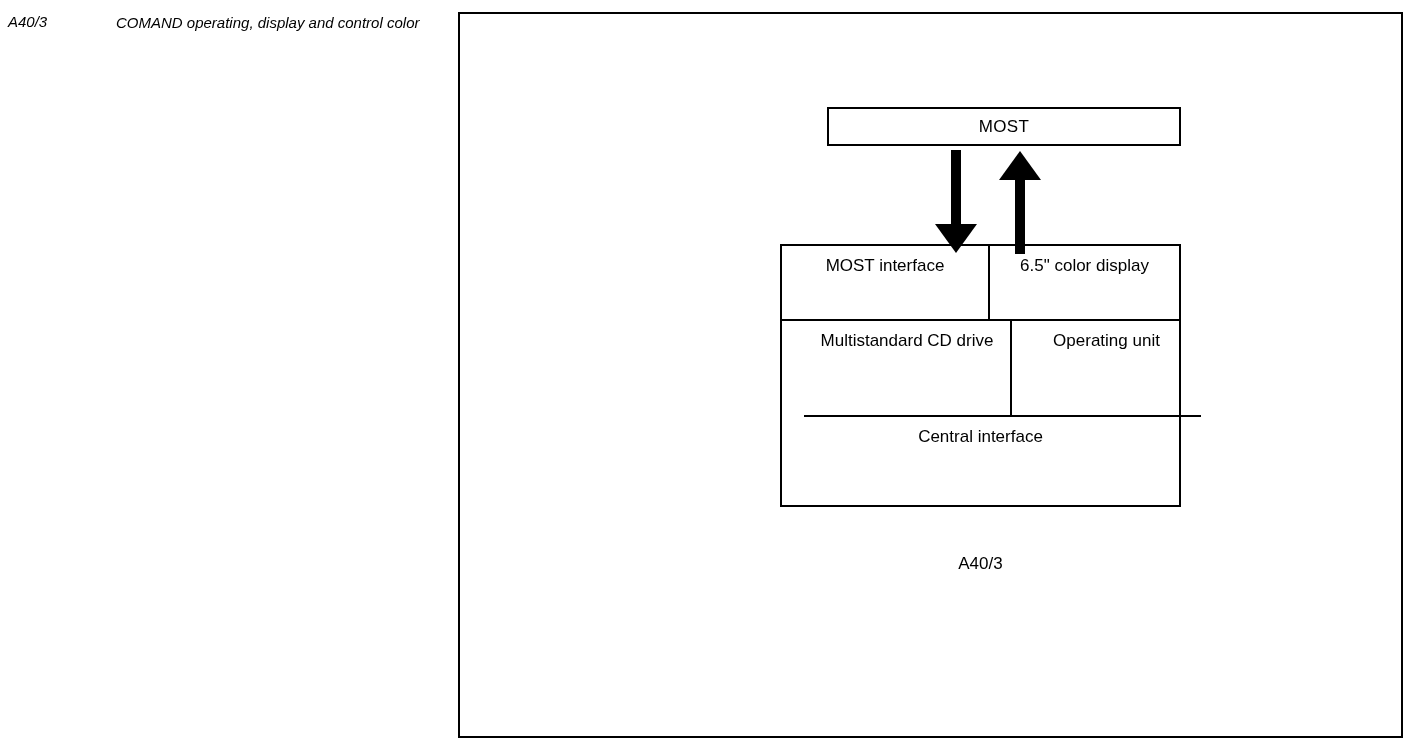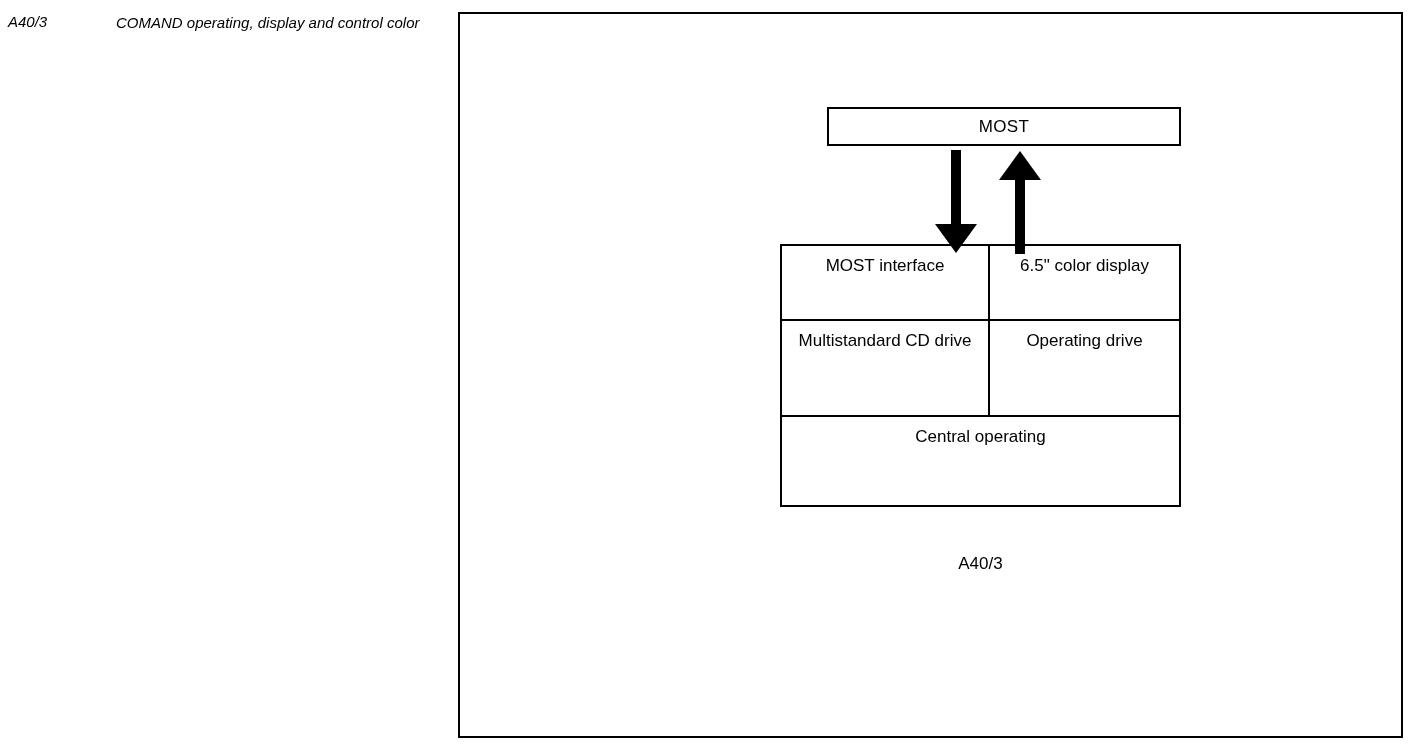--- a/index.html
+++ b/index.html
@@ -94,21 +94,21 @@
     display: flex;
     flex-direction: column;
   }
   .table-row {
     display: flex;
     flex-direction: row;
     width: 100%;
     box-sizing: border-box;
   }
   #row-top    { height: 75px; border-bottom: 2px solid #000000; }
-  #row-middle { height: 96px; border-bottom: 2px solid #000000; }
+  #row-middle { height: 96px; border-bottom: 2px solid #000000; margin-left: 22px; }
   #row-bottom { height: 68px; }
 
   .table-cell {
     box-sizing: border-box;
     display: flex;
     align-items: flex-start;
     justify-content: center;
     padding-top: 9px;
     font-size: 17px;
     line-height: 22px;
@@ -161,24 +161,24 @@
 
   <div id="component-table">
 
     <div class="table-row" id="row-top">
       <div class="table-cell cell-left">MOST interface</div>
       <div class="table-cell cell-right">6.5" color display</div>
     </div>
 
     <div class="table-row" id="row-middle">
       <div class="table-cell cell-left">Multistandard CD drive</div>
-      <div class="table-cell cell-right">Operating drive</div>
+      <div class="table-cell cell-right">Operating unit</div>
     </div>
 
     <div class="table-row" id="row-bottom">
-      <div class="table-cell cell-full">Central operating</div>
+      <div class="table-cell cell-full">Central interface</div>
     </div>
 
   </div>
 
   <div id="unit-caption">A40/3</div>
 
 </div>
 
 </body></html>

